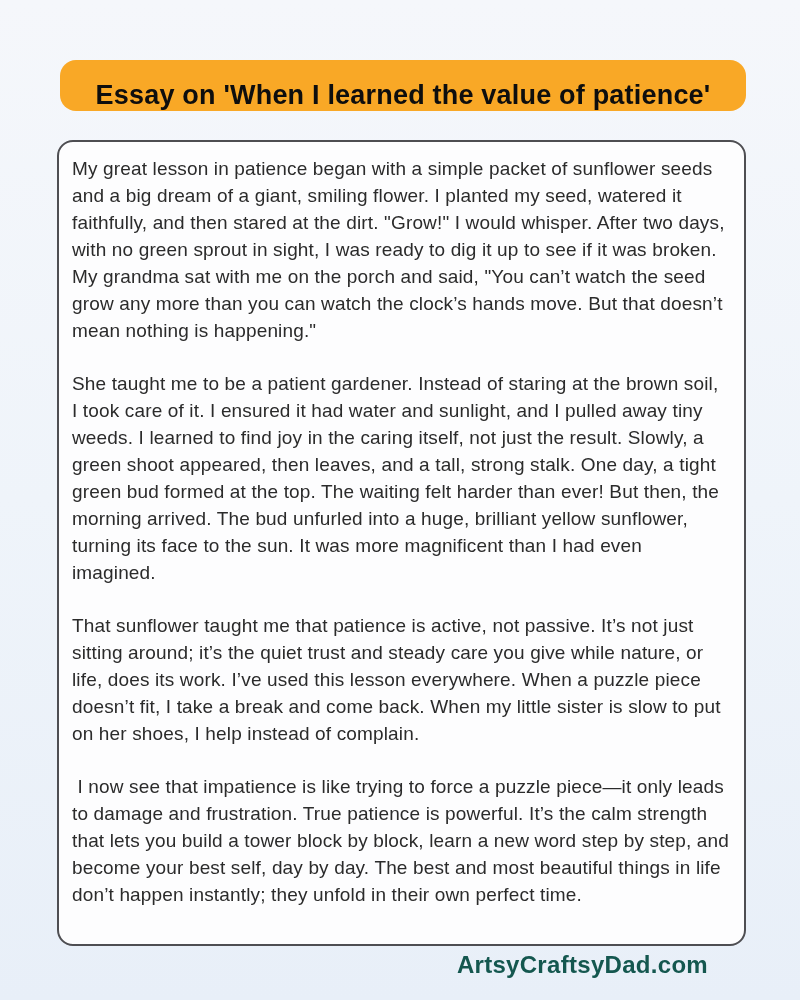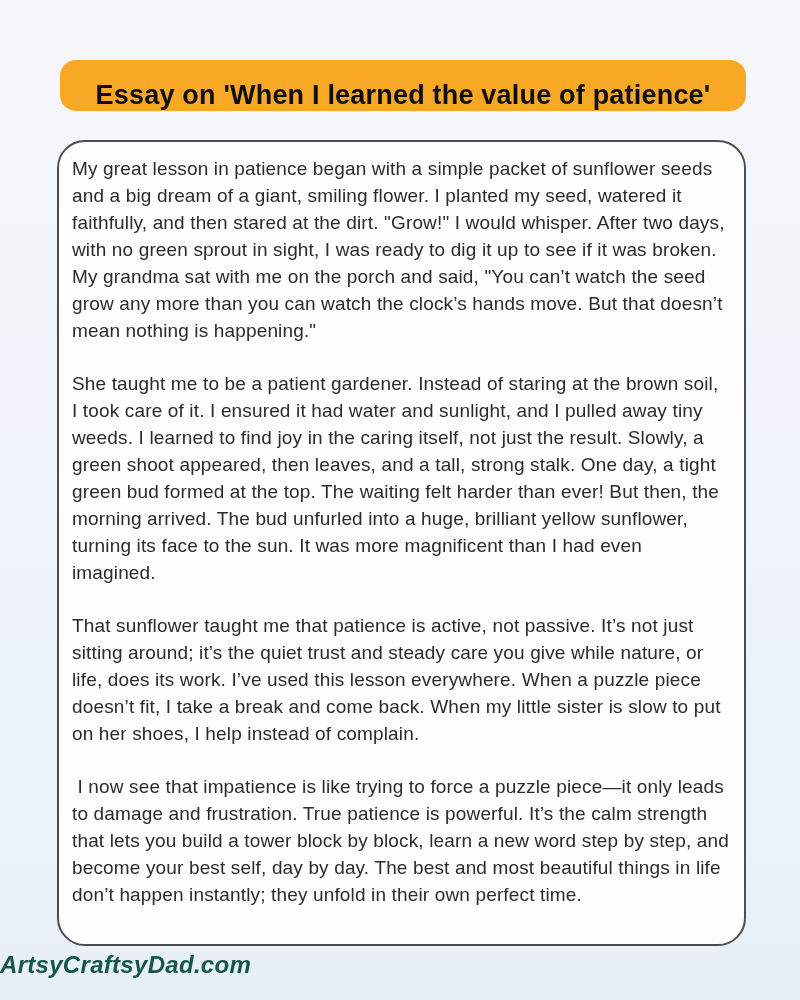--- a/index.html
+++ b/index.html
@@ -37,42 +37,41 @@
   }
   .essay-box {
     position: absolute;
     left: 57px;
     top: 140px;
     width: 689px;
     height: 806px;
     box-sizing: border-box;
     background: #fdfdfe;
     border: 2px solid #4e4e52;
-    border-radius: 28px;
+    border-radius: 16px;
     padding: 13px 15px 10px 13px;
     overflow: hidden;
   }
   .essay-box p {
     margin: 0 0 26px 0;
     font-size: 19px;
     line-height: 27px;
     color: #2b2b2b;
     letter-spacing: 0.15px;
     white-space: pre-wrap;
   }
   .essay-box p:last-child {
     margin-bottom: 0;
   }
   .site-footer {
     position: absolute;
     left: 0;
     top: 951px;
     width: 708px;
-    text-align: left;
-    font-style: italic;
+    text-align: right;
   }
   .site-footer .site-name {
     font-size: 24px;
     font-weight: bold;
     color: #14574f;
     letter-spacing: 0.3px;
   }
 </style>
 </head>
 <body>

